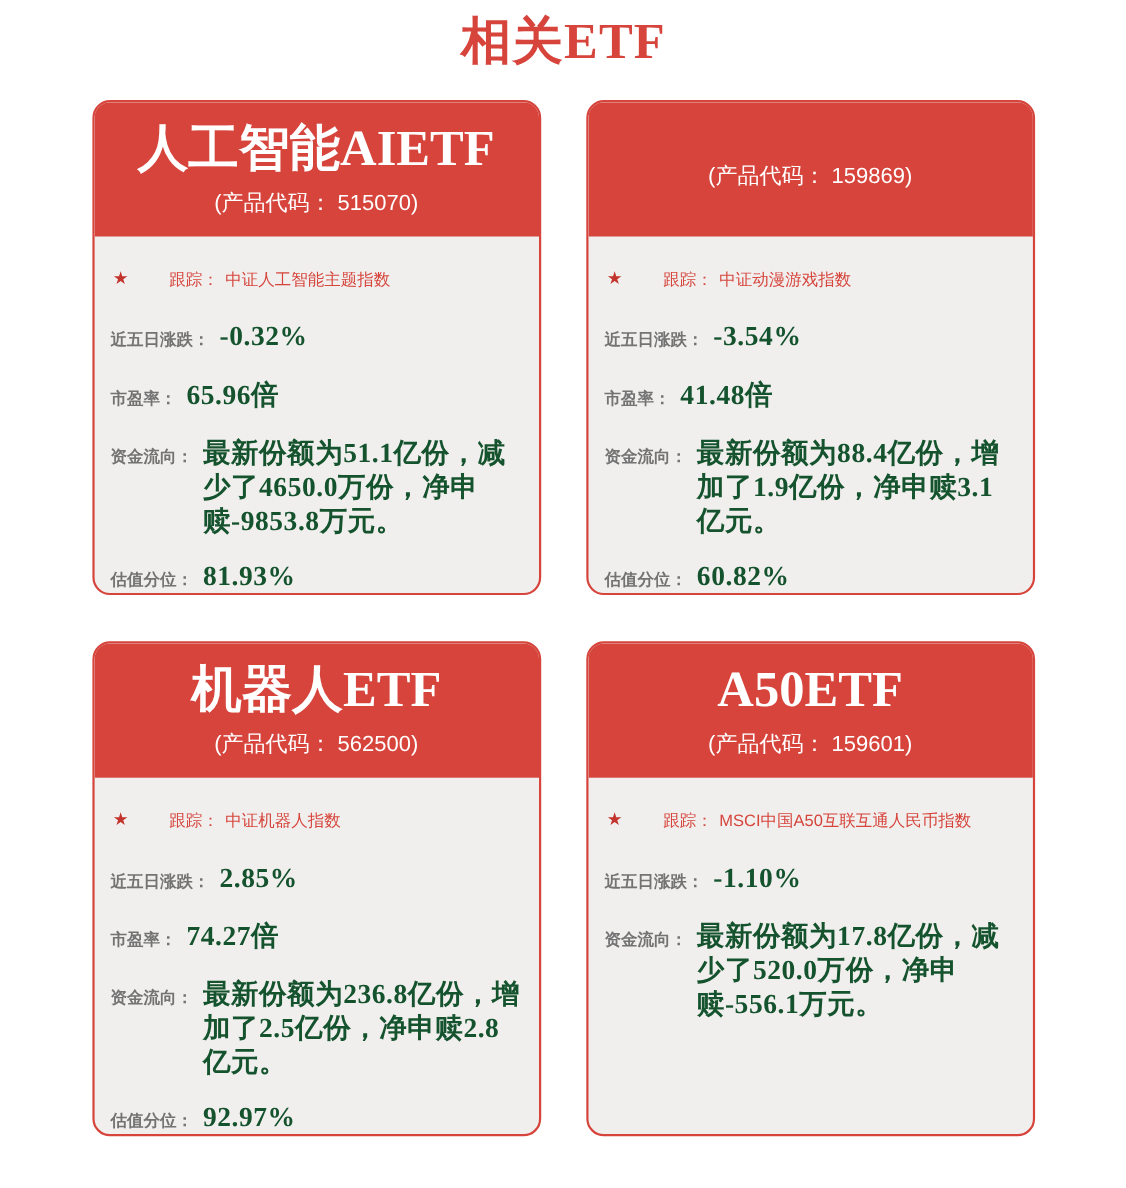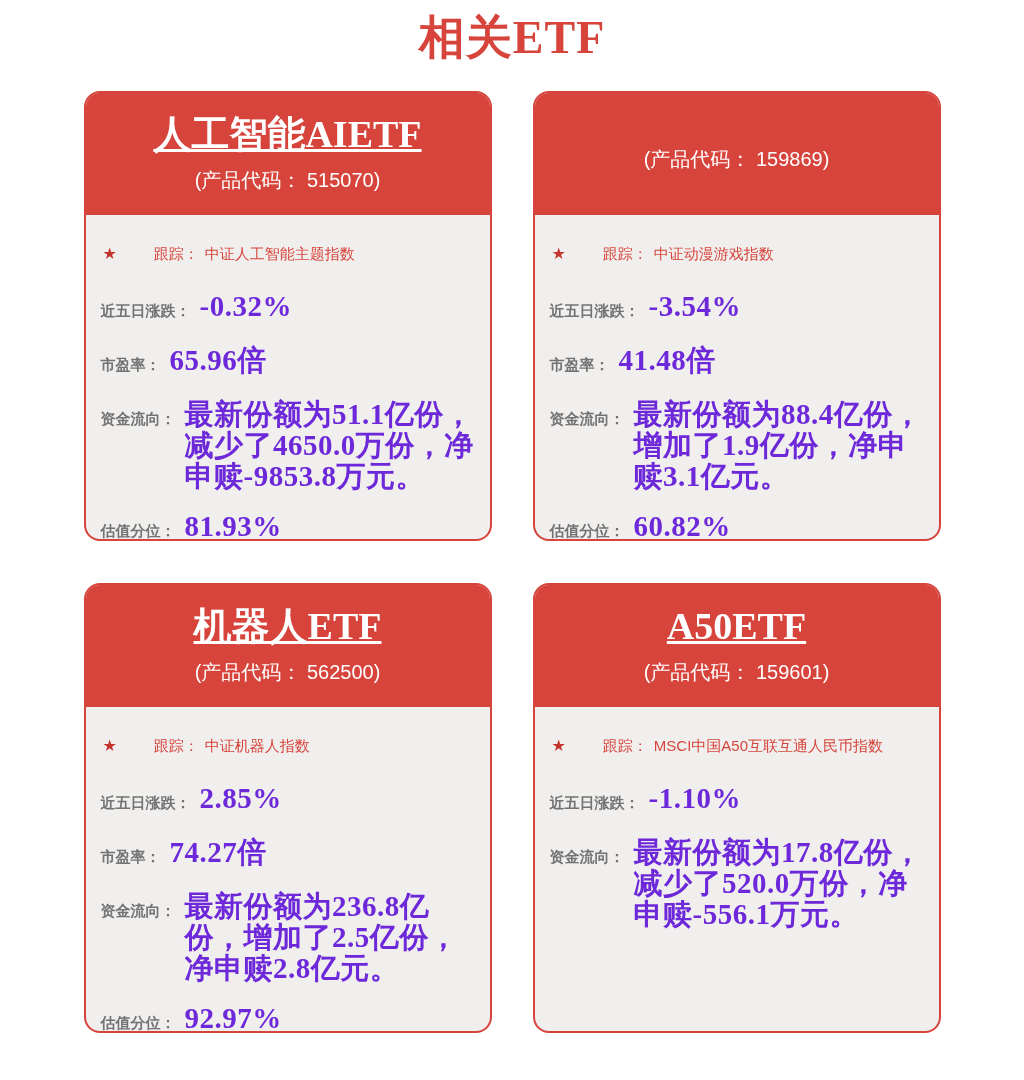--- a/index.html
+++ b/index.html
@@ -40,23 +40,22 @@
     background:#d6443c;
     display:flex;
     flex-direction:column;
     align-items:center;
     justify-content:center;
     color:#ffffff;
   }
   .card-title {
     font-family:"Liberation Serif","DejaVu Serif",serif;
     font-weight:bold;
-    font-size:38px;
+    font-size:46px;
     line-height:1.1;
-    text-decoration:underline;
   }
   .card-code {
     margin-top:11px;
     font-size:20px;
     color:#ffffff;
   }
   .card-body { padding:22px 14px 0 15px; }
   .track-row {
     display:flex;
     align-items:center;
@@ -79,22 +78,22 @@
   .row-label {
     flex:0 0 auto;
     font-size:15px;
     font-weight:bold;
     color:#737373;
     line-height:31px;
   }
   .row-value {
     font-family:"Liberation Serif","DejaVu Serif",serif;
     font-weight:bold;
-    font-size:29px;
-    color:#6d28d9;
+    font-size:25px;
+    color:#14532d;
     line-height:31px;
     padding-left:9px;
     letter-spacing:0.5px;
   }
 </style>
 </head>
 <body>
 
 <h1 class="page-title">相关ETF</h1>
 

